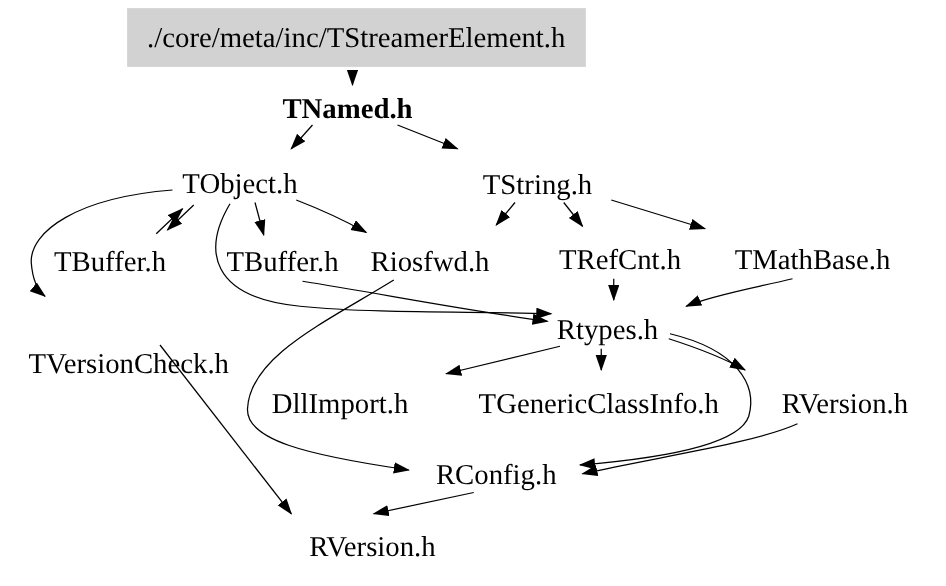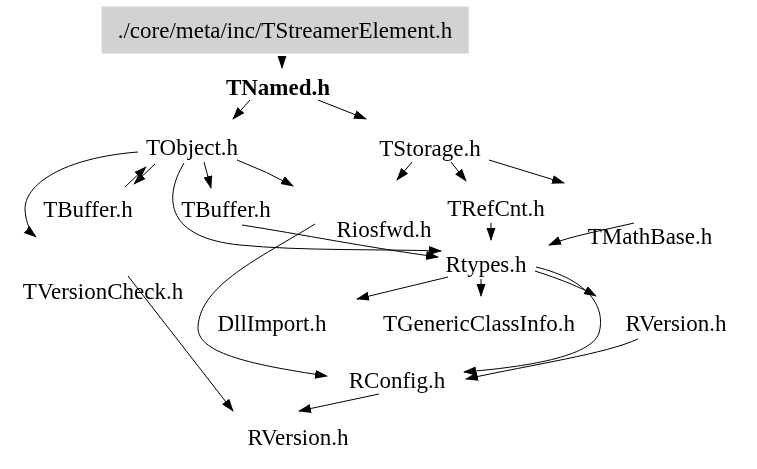--- a/index.html
+++ b/index.html
@@ -76,26 +76,26 @@
         <path class="edge" d="M536,267 C590,280 606,308 599,333 C591,357 525,367 464,372" marker-end="url(#arrow)"></path>
         <path class="edge" d="M638,339 C605,354 535,364 466,379" marker-end="url(#arrow)"></path>
         <path class="edge" d="M128,276 L233,411" marker-end="url(#arrow)"></path>
         <path class="edge" d="M379,394 L299,411" marker-end="url(#arrow)"></path>
       </g>
   </svg>
   <div id="node-layer">
       <div class="node root" style="left: 285px; top: 30px;">./core/meta/inc/TStreamerElement.h</div>
       <div class="node" style="left: 278px; top: 87px; font-weight: bold;">TNamed.h</div>
       <div class="node" style="left: 192px; top: 147px;">TObject.h</div>
-      <div class="node" style="left: 430px; top: 148px;">TStorage.h</div>
+      <div class="node" style="left: 430px; top: 148px;">TString.h</div>
       <div class="node" style="left: 88px; top: 209px;">TBuffer.h</div>
       <div class="node" style="left: 226px; top: 209px;">TBuffer.h</div>
-      <div class="node" style="left: 384px; top: 209px; margin-top: 20px;">Riosfwd.h</div>
+      <div class="node" style="left: 344px; top: 209px;">Riosfwd.h</div>
       <div class="node" style="left: 496px; top: 208px;">TRefCnt.h</div>
-      <div class="node" style="left: 650px; top: 208px; margin-top: 28px;">TMathBase.h</div>
+      <div class="node" style="left: 650px; top: 208px;">TMathBase.h</div>
       <div class="node" style="left: 103px; top: 262px; margin-top: 29px;">TVersionCheck.h</div>
       <div class="node" style="left: 486px; top: 264px;">Rtypes.h</div>
       <div class="node" style="left: 272px; top: 323px;">DllImport.h</div>
       <div class="node" style="left: 479px; top: 323px;">TGenericClassInfo.h</div>
       <div class="node" style="left: 676px; top: 323px;">RVersion.h</div>
       <div class="node" style="left: 397px; top: 380px;">RConfig.h</div>
       <div class="node" style="left: 256px; top: 437px; margin-left: 42px;">RVersion.h</div>
     </div>
 </div>
 

